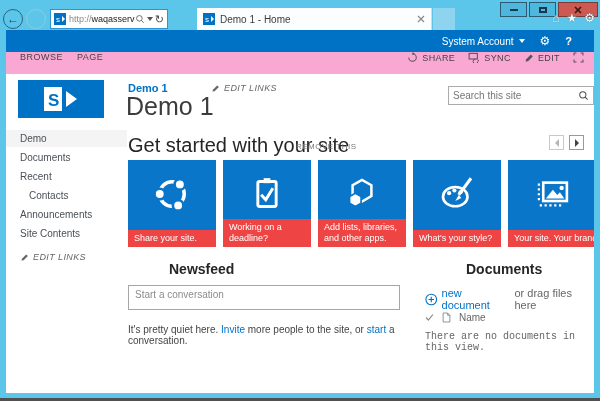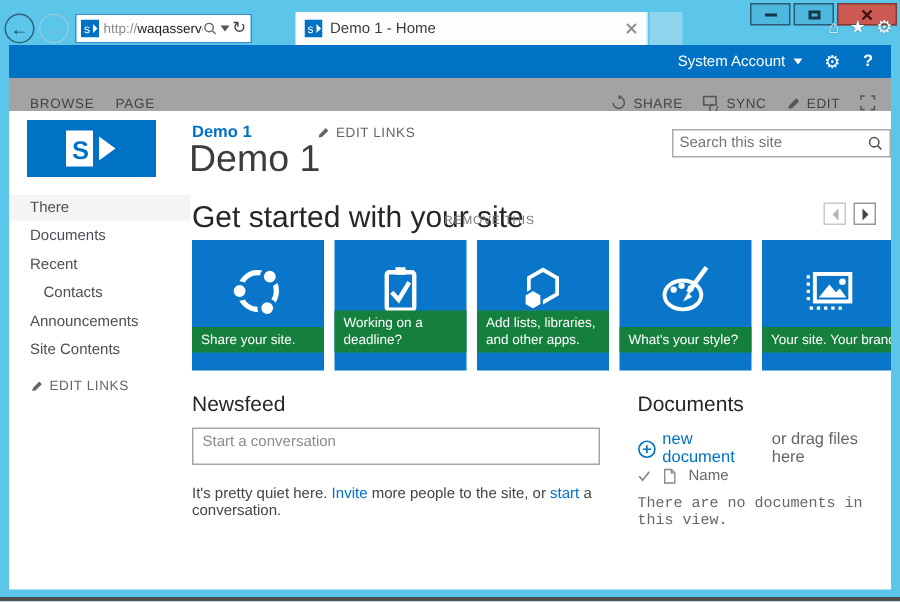--- a/index.html
+++ b/index.html
@@ -32,37 +32,37 @@
          display:flex; align-items:center; padding:0 6px; border-right:1px solid #bfe4f2; }
   .tab-title { font-size:10px; color:#3c3c3c; margin-left:5px; flex:1; white-space:nowrap; overflow:hidden; }
   .newtab { position:absolute; left:433px; top:0; width:22px; height:22px; background:#8ed4ef; }
   .brw-icons { position:absolute; right:5px; top:3px; display:flex; gap:7px; align-items:center;
                color:#f4fafc; text-shadow:0 0 1px #2a5a70; font-size:12px; }
 
   
   #content { position:absolute; left:6px; top:30px; width:588px; height:363px; background:#fff; overflow:hidden; }
 
   .suitebar { position:absolute; left:0; top:0; width:588px; height:22px; background:#0072c6;
-              display:flex; justify-content:flex-end; align-items:center; gap:15px; padding-right:12px; }
+              display:flex; justify-content:flex-end; align-items:center; gap:15px; padding-right:22px; }
   .suitebar .acct { color:#fff; font-size:10px; display:flex; align-items:center; gap:5px; }
   .suitebar .acct .caret-down { border-top-color:#fff; }
   .suitebar .s-ico { color:#fff; font-size:12px; line-height:1; }
 
-  .ribbon { position:absolute; left:0; top:22px; width:588px; height:22px; background:#a3a3a3;
-            display:flex; align-items:flex-end; }
+  .ribbon { position:absolute; left:0; top:22px; width:588px; height:22px; background:#f9a8d4;
+            display:flex; align-items:flex-start; }
   .rtab { font-size:9px; color:#444; letter-spacing:.5px; margin-left:14px; }
   .ractions { margin-left:auto; display:flex; align-items:center; gap:13px; margin-right:10px; }
   .ract { display:flex; align-items:center; gap:4px; font-size:9px; color:#444; letter-spacing:.4px; }
   .ract svg { display:block; }
 
   .site-header { position:absolute; left:0; top:44px; width:588px; height:58px; background:#fff; }
   .logo { position:absolute; left:12px; top:6px; width:86px; height:38px; background:#0072c6;
           display:flex; align-items:center; justify-content:center; }
   .crumb { position:absolute; left:122px; top:8px; font-size:11px; font-weight:bold; color:#0072c6; }
-  .editlinks { display:flex; align-items:center; gap:4px; font-size:9px; color:#666; letter-spacing:.4px; }
+  .editlinks { display:flex; align-items:center; gap:4px; font-size:9px; color:#666; letter-spacing:.4px;font-style:italic; }
   .editlinks.hdr { position:absolute; left:205px; top:9px; }
   .page-title { position:absolute; left:120px; top:18px; font-size:25px; font-weight:300; color:#3c3c3c; }
   .search { position:absolute; left:442px; top:12px; width:146px; height:19px; border:1px solid #ababab;
             display:flex; align-items:center; padding:0 4px; }
   .search input { border:none; outline:none; flex:1; font-size:10px; color:#444; font-family:Liberation Sans, sans-serif; width:100px; }
   .search input::placeholder { color:#767676; }
 
   
   .nav-item { position:absolute; left:0; width:121px; height:17px; font-size:10px; color:#4a5056;
               line-height:17px; padding-left:14px; cursor:pointer; }
@@ -74,25 +74,25 @@
   .gs-title { position:absolute; left:122px; top:104px; font-size:20px; font-weight:300; color:#262626; }
   .gs-remove { position:absolute; left:290px; top:112px; font-size:8px; color:#777; letter-spacing:.5px; }
   .pager { position:absolute; top:105px; width:15px; height:15px; border:1px solid #c9c9c9;
            display:flex; align-items:center; justify-content:center; background:#fff; }
   .pager.prev { left:543px; } .pager.next { left:563px; border-color:#999; }
   .tri-l { width:0;height:0;border-top:4px solid transparent;border-bottom:4px solid transparent;border-right:4px solid #b5b5b5; }
   .tri-r { width:0;height:0;border-top:4px solid transparent;border-bottom:4px solid transparent;border-left:4px solid #444; }
 
   .tile { position:absolute; top:130px; width:88px; height:87px; background:#0a76ca; cursor:pointer; }
   .tile .t-icon { position:absolute; top:8px; left:0; width:100%; height:52px; display:flex; align-items:center; justify-content:center; }
-  .tile .cap { position:absolute; bottom:12px; left:0; width:100%; background:#15803d; color:#fff;
+  .tile .cap { position:absolute; bottom:0; left:0; width:100%; background:#ef4444; color:#fff;
                font-size:9px; line-height:1.25; padding:3px 6px; }
   .tile .cap.nowrap { white-space:nowrap; overflow:hidden; }
 
-  .sec-title { position:absolute; font-size:14px; font-weight:400; color:#262626; }
+  .sec-title { position:absolute; font-size:14px; font-weight:700; color:#262626;margin-left:41px; }
   .nf-input { position:absolute; left:122px; top:255px; width:272px; height:25px; border:1px solid #a6a6a6;
               font-size:10px; color:#444; padding:3px 6px 10px; font-family:"Liberation Sans",sans-serif; outline:none; }
   .nf-input::placeholder { color:#8c8c8c; }
   .nf-quiet { position:absolute; left:122px; top:294px; font-size:10px; color:#444; width:290px; }
   a.lnk { color:#0072c6; text-decoration:none; cursor:pointer; }
 
   .doc-new { position:absolute; left:419px; top:257px; display:flex; align-items:center; gap:4px; font-size:11px; color:#666; }
   .doc-cols { position:absolute; left:419px; top:282px; display:flex; align-items:center; gap:8px; font-size:10px; color:#666; }
   .doc-empty { position:absolute; left:419px; top:301px; font-size:10px; color:#666;font-family:Liberation Mono, monospace; }
 
@@ -220,21 +220,21 @@
       <div class="page-title">Demo 1</div>
       <div class="search">
         <input type="text" placeholder="Search this site" style="">
         <svg width="11" height="11" viewBox="0 0 16 16">
             <circle cx="7" cy="7" r="4.5" fill="none" stroke="#4f4f4f" stroke-width="1.5"></circle>
             <line x1="10.5" y1="10.5" x2="14" y2="14" stroke="#4f4f4f" stroke-width="1.5"></line>
           </svg>
       </div>
     </div>
 
-    <div class="nav-item sel" style="top:100px;">There</div>
+    <div class="nav-item sel" style="top:100px;">Demo</div>
     <div class="nav-item" style="top:119px;">Documents</div>
     <div class="nav-item" style="top:138px;">Recent</div>
     <div class="nav-item indent" style="top:157px;padding-left:23px;">Contacts</div>
     <div class="nav-item" style="top:195px;">Site Contents</div>
     <div class="nav-item" style="top:176px;">Announcements</div>
     <span class="editlinks side">
       <svg width="9" height="9" viewBox="0 0 16 16">
           <path d="M2.5 13.5 l1-3.5 L11 2.5 l3 3 L6.5 13z" fill="#666"></path>
         </svg>
       <span>EDIT LINKS</span>

